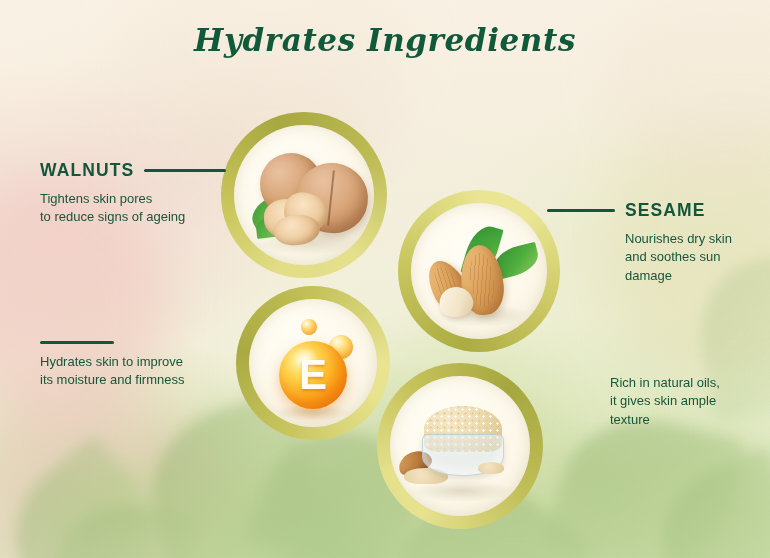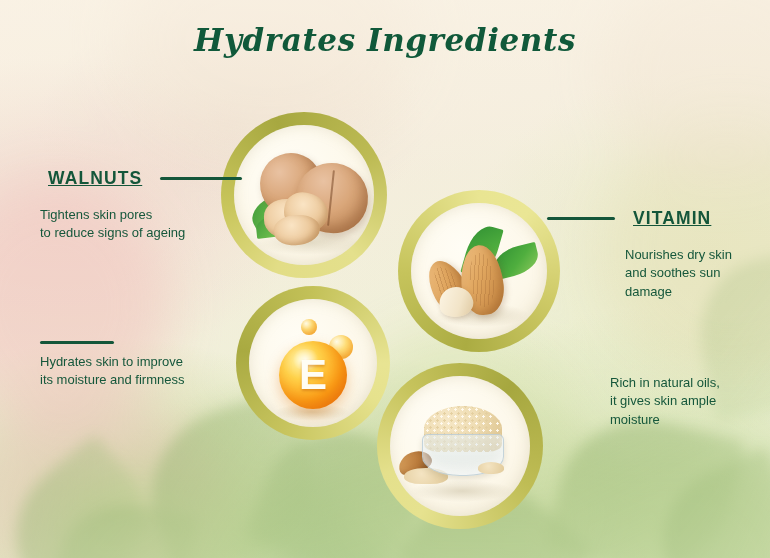--- a/index.html
+++ b/index.html
@@ -197,27 +197,26 @@
     background: radial-gradient(circle at 40% 35%, #f4e4c2, #e1c998); }
   .plate-shadow {
     position: absolute; border-radius: 50%;
     background: radial-gradient(ellipse, rgba(160,145,105,.30), rgba(160,145,105,0) 70%);
   }
 
   
   .label { position: absolute; }
   .label .heading-row { display: flex; align-items: center; gap: 10px; }
   .label h3 {
-    margin: 8px;
+    margin: 0;
     font-size: 17.5px;
     font-weight: bold;
     letter-spacing: 1.1px;
     color: #14563a;
     white-space: nowrap;
-    text-decoration: underline;
   }
   .label p {
     margin: 9px 0 0 0;
     font-size: 13px;
     line-height: 1.42;
     font-weight: normal;
     color: #15573b;
     white-space: pre-line;
   }
   .rule { height: 3px; background: #14563a; border-radius: 2px; }
@@ -332,26 +331,26 @@
     <div class="heading-row">
       <span class="rule"></span>
     </div>
     <p>Hydrates skin to improve
 its moisture and firmness</p>
   </div>
 
   <div class="label lb-almonds">
     <div class="heading-row">
       <span class="rule"></span>
-      <h3>VITAMIN</h3>
+      <h3>SESAME</h3>
     </div>
     <p>Nourishes dry skin
 and soothes sun
 damage</p>
   </div>
 
   <div class="label lb-sesame">
     <p>Rich in natural oils,
 it gives skin ample
-moisture</p>
+texture</p>
   </div>
 
 </div>
 
 </body></html>

